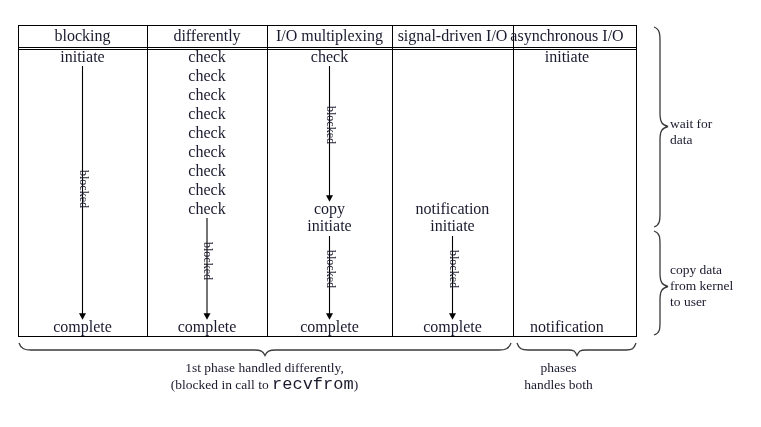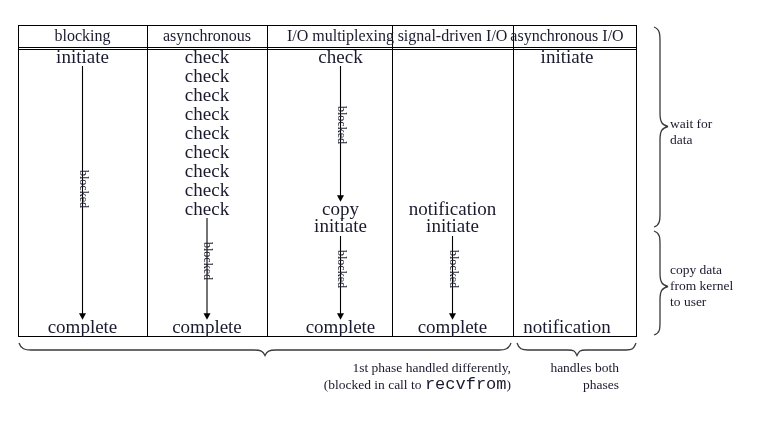--- a/index.html
+++ b/index.html
@@ -21,33 +21,33 @@
             border-top:1px solid #000;border-bottom:1px solid #000;height:3px;box-sizing:border-box;}
   .vdiv{position:absolute;top:0;width:0;height:312px;border-left:1px solid #000;}
 
   .col{position:absolute;top:0;height:312px;}
   .hdr{position:absolute;top:0;left:0;width:100%;height:22px;
        display:flex;align-items:center;justify-content:center;
        font-size:16px;line-height:1;white-space:nowrap;}
   .body{position:absolute;top:25px;left:0;width:100%;height:287px;}
 
   .lbl{position:absolute;left:0;width:100%;text-align:center;
-       font-size:19px;line-height:14px;white-space:nowrap;}
+       font-size:16px;line-height:14px;white-space:nowrap;}
 
   
   .arrowsvg{position:absolute;left:0;top:0;width:100%;height:287px;overflow:visible;}
 
   .rot{position:absolute;font-size:12px;line-height:12px;white-space:nowrap;
        transform-origin:left top;
        transform:rotate(90deg);}
 
   
   .bracewrap{position:absolute;}
   .bracetext{position:absolute;font-size:13.5px;line-height:16px;white-space:nowrap;}
-  .captext{position:absolute;font-size:13.5px;line-height:17px;text-align:right;white-space:nowrap;}
+  .captext{position:absolute;font-size:13.5px;line-height:17px;text-align:center;white-space:nowrap;}
   .mono{font-family:"Liberation Mono","DejaVu Sans Mono",monospace;font-size:17px;}
 </style>
 </head>
 <body>
 
 <div id="figure">
 
   <div class="tbl">
     <div class="tbl-border"></div>
     <div class="hdr-rule"></div>
@@ -68,40 +68,40 @@
             </defs>
           <line x1="64.5" y1="16" x2="64.5" y2="266" stroke="#000" stroke-width="1.1" marker-end="url(#ah)"></line>
         </svg>
         <div class="lbl" style="top:0px">initiate</div>
         <div class="lbl" style="top:270px">complete</div>
         <div class="rot" style="left:72px;top:120px">blocked</div>
       </div>
     </div>
 
     <div class="col" style="left:129px;width:120px">
-      <div class="hdr">asynchronous</div>
+      <div class="hdr">differently</div>
       <div class="body">
         <svg class="arrowsvg" viewBox="0 0 120 287" preserveAspectRatio="none">
           <line x1="60" y1="168" x2="60" y2="266" stroke="#000" stroke-width="1.1" marker-end="url(#ah)"></line>
         </svg>
         <div class="lbl" style="top:0px">check</div>
         <div class="lbl" style="top:19px">check</div>
         <div class="lbl" style="top:38px">check</div>
         <div class="lbl" style="top:57px">check</div>
         <div class="lbl" style="top:76px">check</div>
         <div class="lbl" style="top:95px">check</div>
         <div class="lbl" style="top:114px">check</div>
         <div class="lbl" style="top:133px">check</div>
         <div class="lbl" style="top:152px">check</div>
         <div class="lbl" style="top:270px">complete</div>
         <div class="rot" style="left:67px;top:192px">blocked</div>
       </div>
     </div>
 
-    <div class="col" style="left:260px;width:125px">
+    <div class="col" style="left:249px;width:125px">
       <div class="hdr">I/O multiplexing</div>
       <div class="body">
         <svg class="arrowsvg" viewBox="0 0 125 287" preserveAspectRatio="none">
           <line x1="62.5" y1="16" x2="62.5" y2="148" stroke="#000" stroke-width="1.1" marker-end="url(#ah)"></line>
           <line x1="62.5" y1="186" x2="62.5" y2="266" stroke="#000" stroke-width="1.1" marker-end="url(#ah)"></line>
         </svg>
         <div class="lbl" style="top:0px">check</div>
         <div class="lbl" style="top:152px">copy</div>
         <div class="lbl" style="top:169px">initiate</div>
         <div class="lbl" style="top:270px">complete</div>
@@ -164,17 +164,17 @@
                C561,10 562,9 568,9 L608,9 C614,9 616,8 618,2" fill="none" stroke="#3a3a3a" stroke-width="1.3"></path>
     </svg>
   </div>
 
   <div class="captext" style="left:18px;top:359px;width:493px;">
     <div>1st phase handled differently,</div>
     <div><span>(blocked in call to </span><span class="mono">recvfrom</span><span>)</span></div>
   </div>
 
   <div class="captext" style="left:498px;top:359px;width:121px;">
+    <div>phases</div>
     <div>handles both</div>
-    <div>phases</div>
   </div>
 
 </div>
 
 </body></html>

